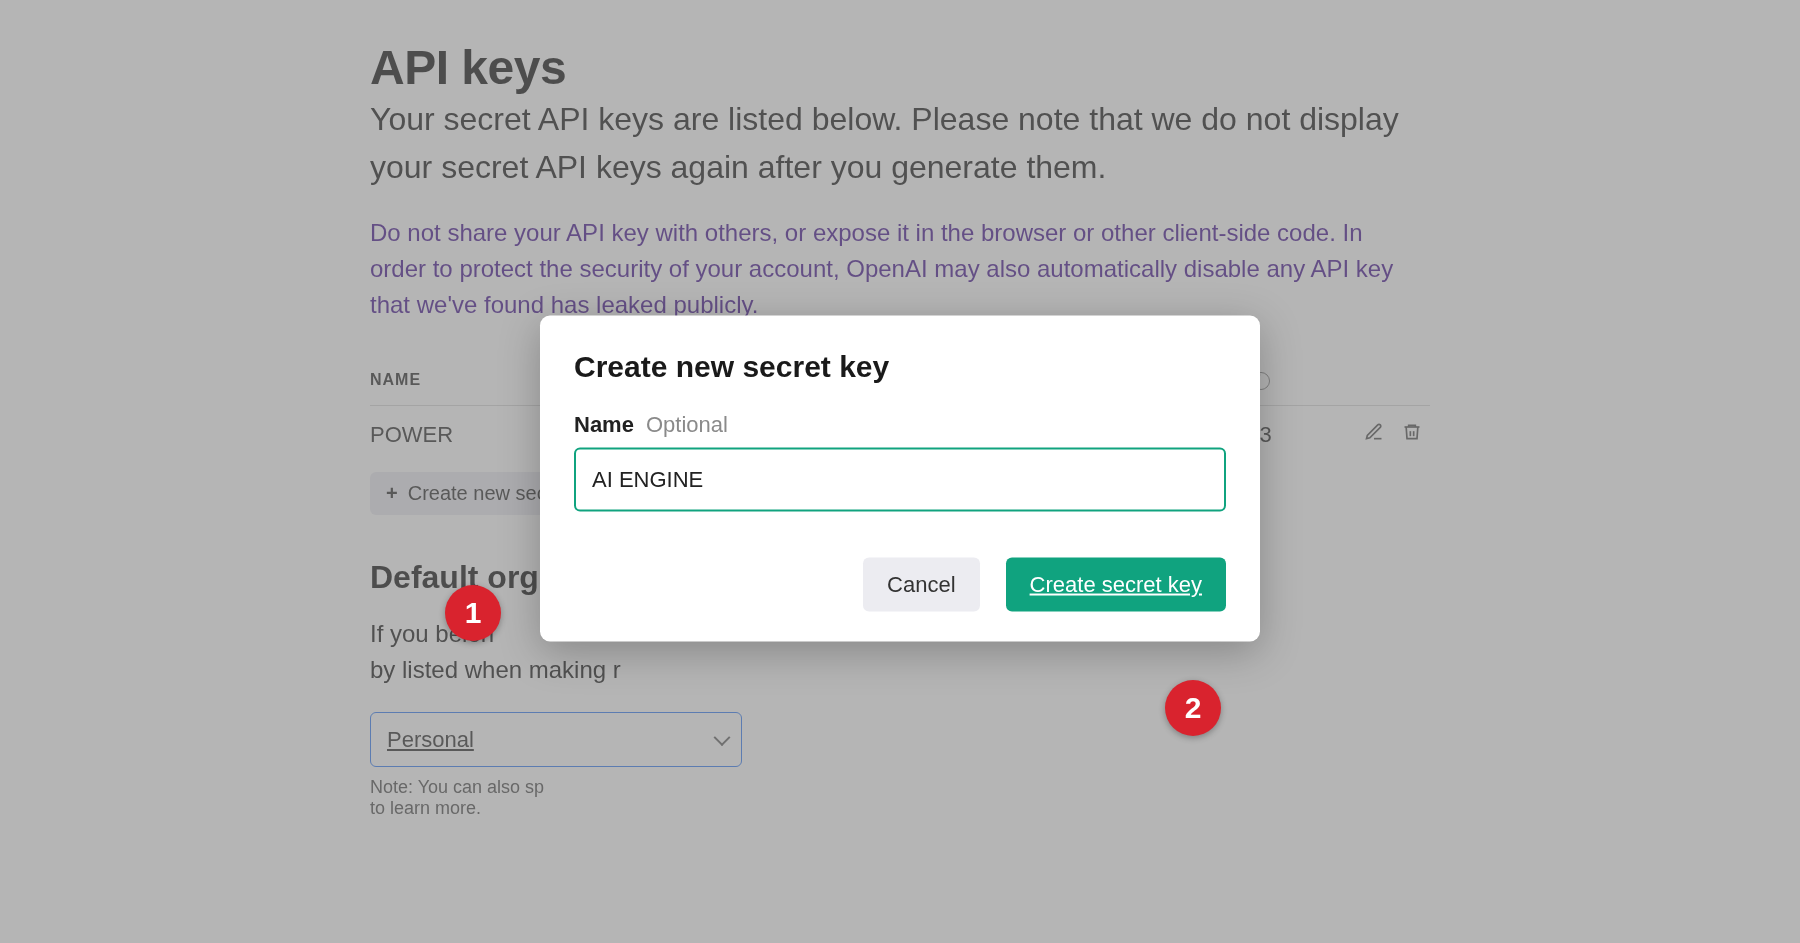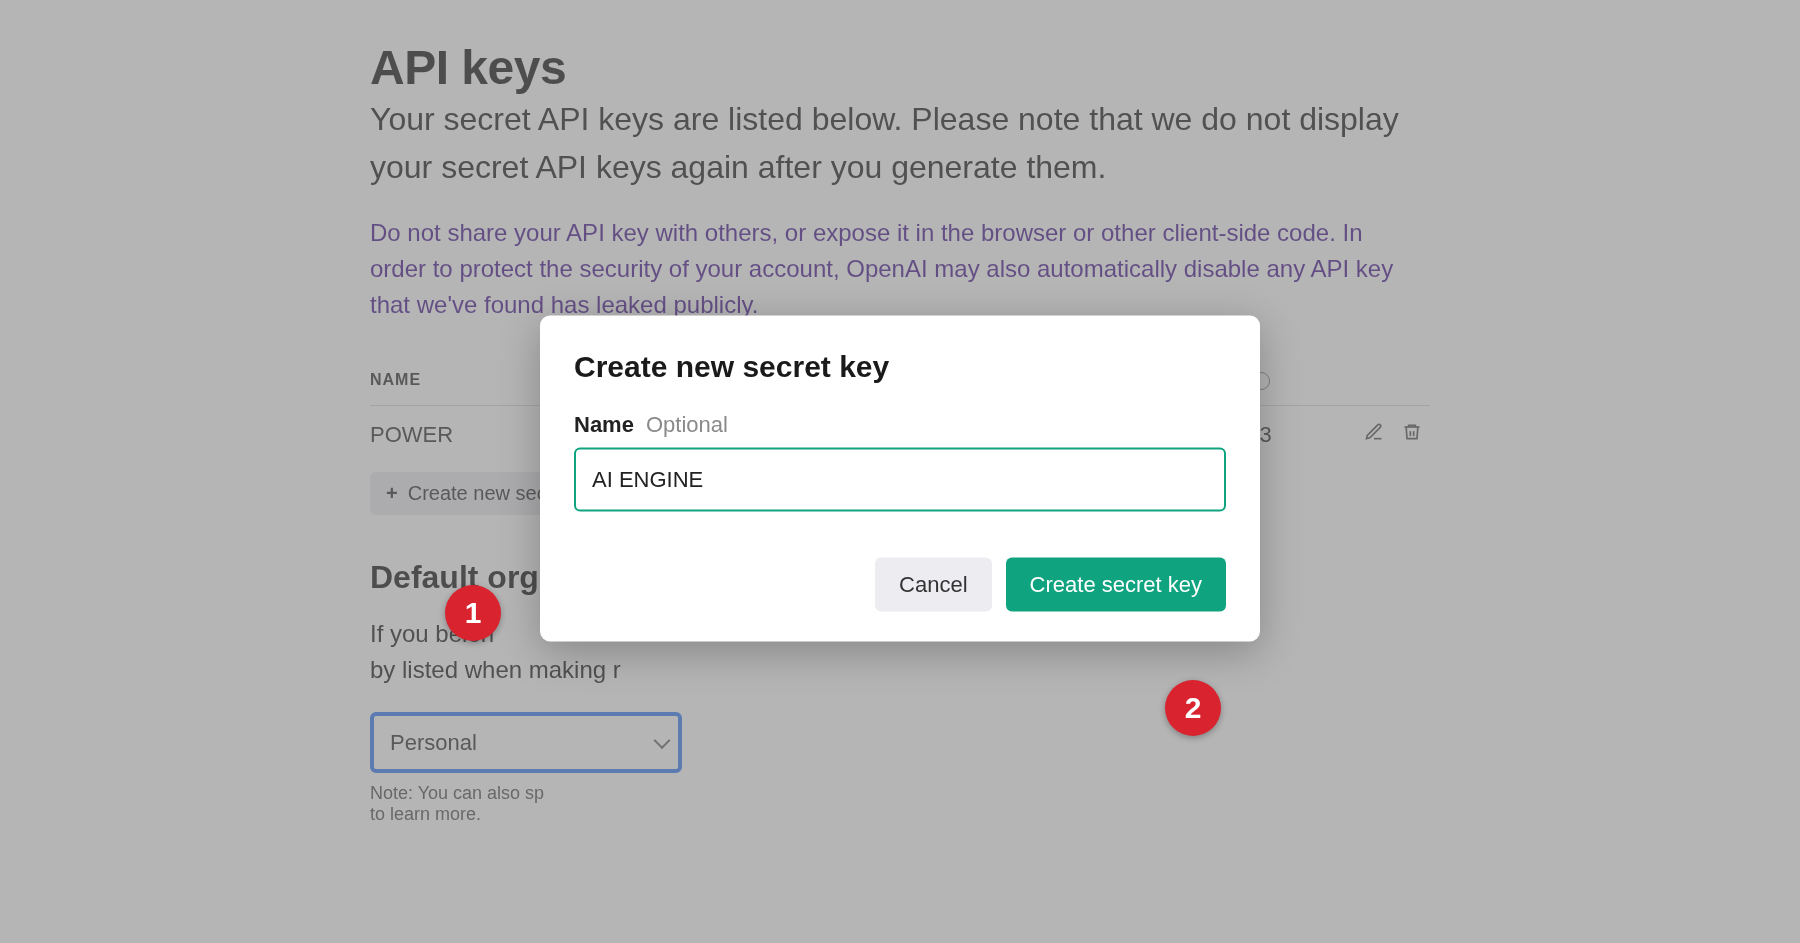--- a/index.html
+++ b/index.html
@@ -20,37 +20,37 @@
   .col-actions { width: 80px; text-align:right; }
   .info-icon { display:inline-block; width:18px; height:18px; border:1.6px solid #888; border-radius:50%; position:relative; top:3px; margin-left:6px; }
   .info-icon::after { content:"i"; font-family: Georgia, serif; font-style: italic; font-size:12px; color:#888; position:absolute; left:4px; top:-1px; }
   .action-icons { display:flex; gap:18px; justify-content:flex-end; color:#666; }
   .action-icons svg { width:20px; height:20px; stroke:#555; }
   .new-key-btn { display:inline-flex; align-items:center; gap:10px; background:#ececf1; border:none; border-radius:6px; padding:10px 16px; font-size:20px; color:#333; cursor:pointer; margin-top:8px; }
   .plus { font-size:20px; font-weight:600; }
   h2.section-title { font-size: 32px; font-weight:800; margin-top: 44px; margin-bottom: 20px; color:#1a1a1a; }
   .org-desc { font-size:24px; line-height:1.5; color:#222; margin-bottom:24px; max-width:1000px; }
   .select-wrap { position:relative; display:inline-block; }
-  .org-select { width: 312px; font-size:22px; padding:14px 40px 14px 16px; border:4px solid #3b82f6; border-radius:6px; background:#fff; color:#333; appearance:none; }
+  .org-select { width: 372px; font-size:22px; padding:14px 40px 14px 16px; border:1px solid #3b82f6; border-radius:6px; background:#fff; color:#333; appearance:none;text-decoration:underline; }
   .select-wrap::after { content:""; position:absolute; right:14px; top:50%; width:10px; height:10px; border-right:2px solid #666; border-bottom:2px solid #666; transform: translateY(-70%) rotate(45deg); pointer-events:none; }
   .note { font-size:18px; color:#555; margin-top:10px; }
 
   
   .overlay { position:absolute; inset:0; background:rgba(120,120,120,0.55); }
 
   
   .modal { position:absolute; left:50%; top:50%; transform:translate(-50%, -48%); width:720px; background:#fff; border-radius:10px; padding:34px 34px 30px 34px; box-shadow: 0 10px 40px rgba(0,0,0,0.25); }
   .modal-title { font-size:30px; font-weight:800; margin-bottom:28px; color:#1a1a1a; }
   .field-row { display:flex; gap:12px; align-items:baseline; margin-bottom:10px; }
   .field-label { font-size:22px; font-weight:700; color:#222; }
   .field-optional { font-size:22px; color:#8a8a8a; font-weight:400; }
   .name-input { width:100%; border:2px solid #10a37f; border-radius:6px; padding:17px 16px; font-size:22px; color:#222; outline:none; }
-  .modal-actions { display:flex; justify-content:flex-end; gap:14px; margin-top:46px; }
+  .modal-actions { display:flex; justify-content:flex-end; gap:26px; margin-top:46px; }
   .btn-cancel { background:#ececf1; border:none; border-radius:6px; padding:14px 24px; font-size:22px; color:#333; cursor:pointer; }
-  .btn-create { background:#10a37f; border:none; border-radius:6px; padding:14px 24px; font-size:22px; color:#fff; cursor:pointer; }
+  .btn-create { background:#10a37f; border:none; border-radius:6px; padding:14px 24px; font-size:22px; color:#fff; cursor:pointer;text-decoration:underline; }
 
   
   .callout { position:absolute; width:56px; height:56px; border-radius:50%; background:#d9232e; color:#fff; font-size:30px; font-weight:700; display:flex; align-items:center; justify-content:center; box-shadow:0 2px 6px rgba(0,0,0,0.3); }
 </style>
 </head>
 <body>
 
 <div class="viewport">
   <div class="page">
     <div class="content">

